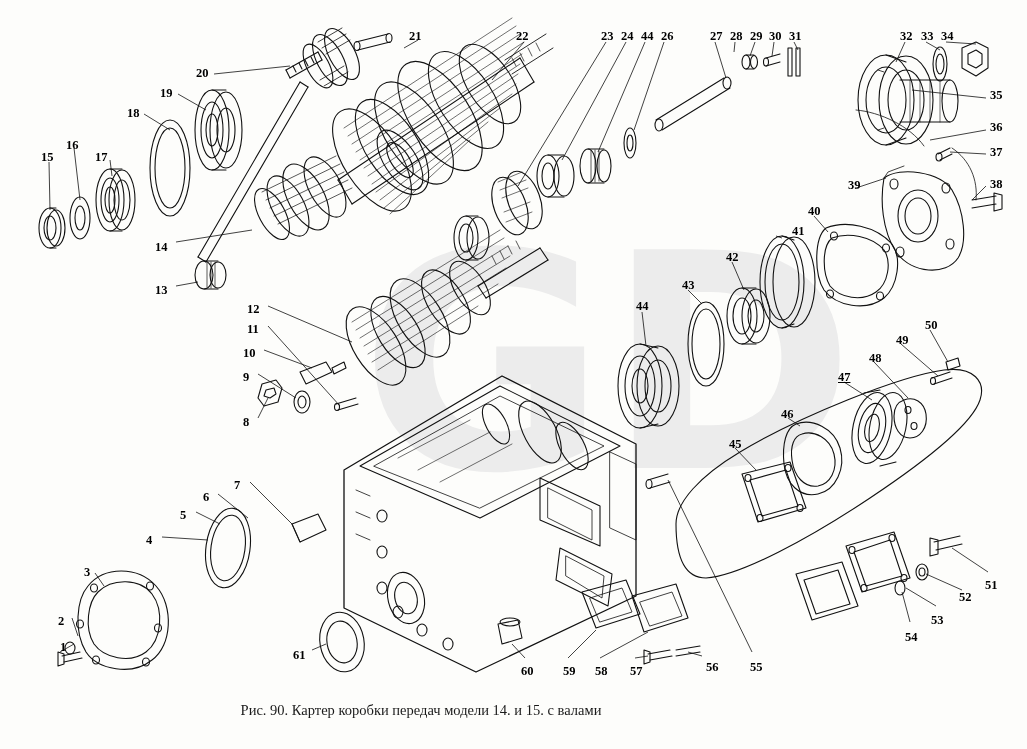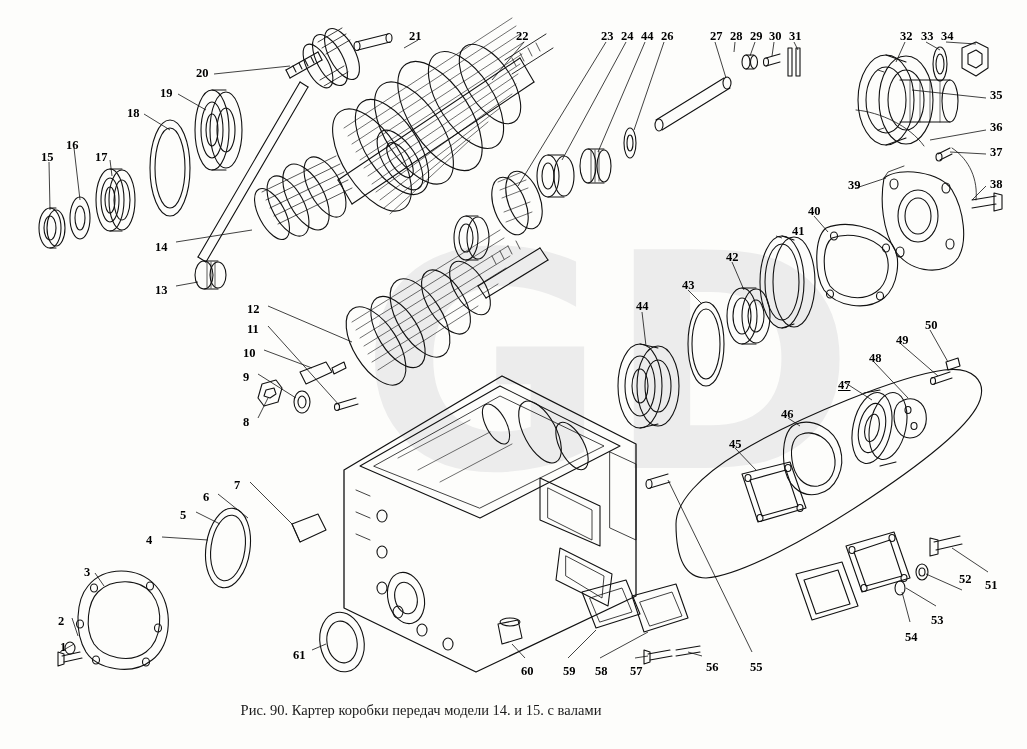--- a/index.html
+++ b/index.html
@@ -561,26 +561,26 @@
       <div class="callout" style="left: 60px; top: 640px;">1</div>
       <div class="callout" style="left: 293px; top: 648px;">61</div>
       <div class="callout" style="left: 521px; top: 664px;">60</div>
       <div class="callout" style="left: 563px; top: 664px;">59</div>
       <div class="callout" style="left: 595px; top: 664px;">58</div>
       <div class="callout" style="left: 630px; top: 664px;">57</div>
       <div class="callout" style="left: 706px; top: 660px;">56</div>
       <div class="callout" style="left: 750px; top: 660px;">55</div>
       <div class="callout" style="left: 905px; top: 630px;">54</div>
       <div class="callout" style="left: 931px; top: 613px;">53</div>
-      <div class="callout" style="left: 959px; top: 572px;">52</div>
+      <div class="callout" style="left: 959px; top: 590px;">52</div>
       <div class="callout" style="left: 985px; top: 578px;">51</div>
       <div class="callout" style="left: 925px; top: 318px;">50</div>
       <div class="callout" style="left: 896px; top: 333px;">49</div>
       <div class="callout" style="left: 869px; top: 351px;">48</div>
-      <div class="callout" style="left: 838px; top: 378px; text-decoration: underline;">47</div>
+      <div class="callout" style="left: 838px; top: 370px; text-decoration: underline;">47</div>
       <div class="callout" style="left: 781px; top: 407px;">46</div>
       <div class="callout" style="left: 729px; top: 437px;">45</div>
       <div class="callout" style="left: 636px; top: 299px;">44</div>
       <div class="callout" style="left: 682px; top: 278px;">43</div>
       <div class="callout" style="left: 726px; top: 250px;">42</div>
       <div class="callout" style="left: 770px; top: 224px; margin-left: 22px;">41</div>
       <div class="callout" style="left: 808px; top: 204px;">40</div>
       <div class="callout" style="left: 848px; top: 178px;">39</div>
       <div class="callout" style="left: 990px; top: 177px;">38</div>
       <div class="callout" style="left: 990px; top: 145px;">37</div>

